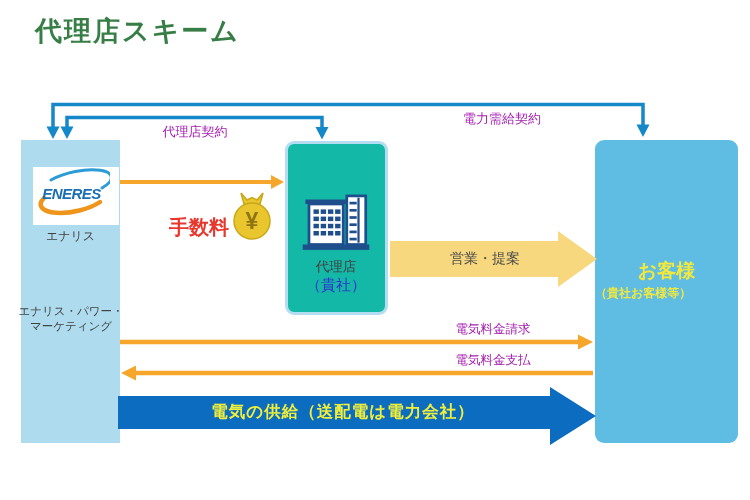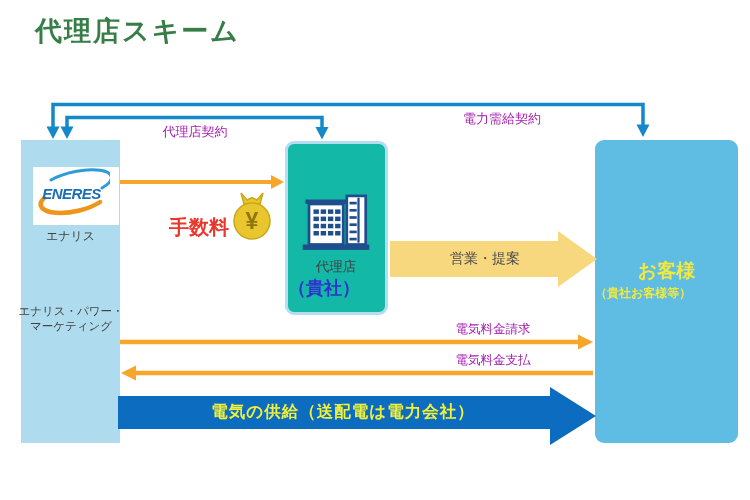--- a/index.html
+++ b/index.html
@@ -18,21 +18,21 @@
   .eneres-text{left:0;top:18px;width:77px;text-align:center;font-size:15px;font-weight:bold;
                font-style:italic;color:#1B6FB5;letter-spacing:-0.5px;}
   .eneres-label{left:0;top:88px;width:99px;text-align:center;font-size:12px;color:#404040;}
   .epm-card{left:17px;top:124px;width:66px;height:37px;background:#fff;text-align:center;}
   .epm-text{font-size:26px;font-weight:bold;color:#F2A417;line-height:37px;}
   .epm-label{left:-12px;top:164px;width:124px;text-align:center;font-size:11.5px;
              color:#404040;line-height:15px;}
   
   .building{left:12px;top:46px;}
   .agency-name{left:0;top:114px;width:96px;text-align:center;font-size:13.5px;color:#404040;font-weight:500;}
-  .agency-sub{left:0;top:132px;width:96px;text-align:left;font-size:18px;color:#3030CF;font-weight:700;}
+  .agency-sub{left:0;top:132px;width:96px;text-align:center;font-size:15px;color:#3030CF;font-weight:400;}
   
   .customer-name{left:0;top:118px;width:143px;text-align:center;font-size:19px;font-weight:bold;color:#F2E93C;}
   .customer-sub{left:0;top:145px;width:143px;text-align:left;font-size:12px;font-weight:bold;color:#F2E93C;}
   
   .lbl{font-size:13px;color:#a21caf;}
   .lbl-agency-contract{left:135px;top:123px;width:120px;text-align:center;}
   .lbl-power-contract{left:442px;top:110px;width:120px;text-align:center;}
   .lbl-commission{left:163px;top:198px;width:66px;text-align:right;font-size:20px;font-weight:bold;color:#E8372D;margin-top:16px;}
   .lbl-sales{left:400px;top:250px;width:170px;text-align:center;font-size:14px;color:#4A4A4A;font-weight:500;}
   .lbl-billing{left:433px;top:321px;width:120px;text-align:center;font-size:12.5px;}

